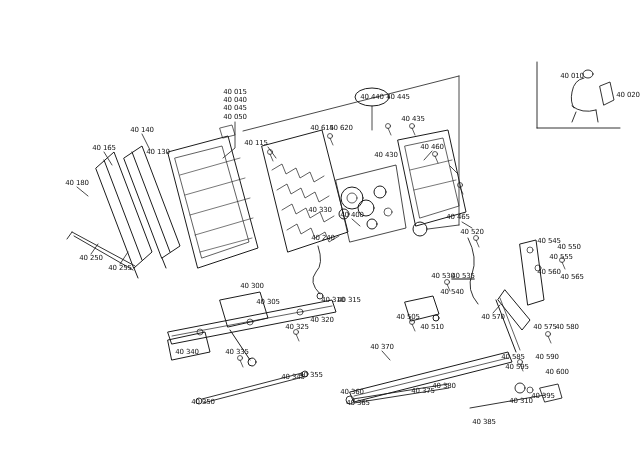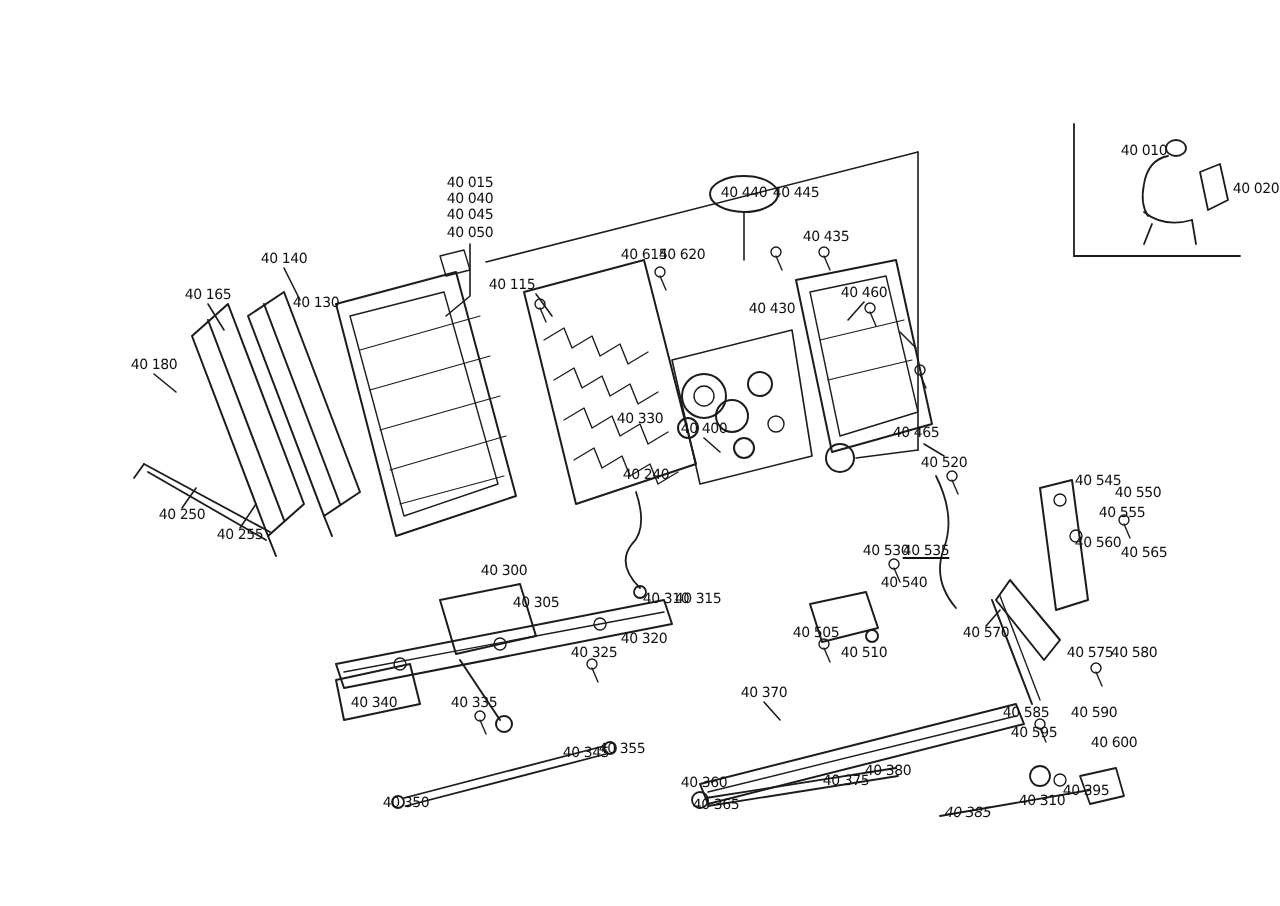--- a/index.html
+++ b/index.html
@@ -256,21 +256,21 @@
       <span class="part-label" style="left: 237px; top: 352px; color: rgb(17, 17, 17);">40 335</span>
       <span class="part-label" style="left: 187px; top: 352px; color: rgb(17, 17, 17);">40 340</span>
       <span class="part-label" style="left: 293px; top: 377px; color: rgb(17, 17, 17);">40 345</span>
       <span class="part-label" style="left: 203px; top: 402px; color: rgb(17, 17, 17);">40 350</span>
       <span class="part-label" style="left: 311px; top: 375px; color: rgb(17, 17, 17);">40 355</span>
       <span class="part-label" style="left: 352px; top: 392px; color: rgb(17, 17, 17);">40 360</span>
       <span class="part-label" style="left: 358px; top: 403px; color: rgb(17, 17, 17);">40 365</span>
       <span class="part-label" style="left: 382px; top: 347px; color: rgb(17, 17, 17);">40 370</span>
       <span class="part-label" style="left: 423px; top: 391px; color: rgb(17, 17, 17);">40 375</span>
       <span class="part-label" style="left: 444px; top: 386px; color: rgb(17, 17, 17);">40 380</span>
-      <span class="part-label" style="left: 484px; top: 407px; color: rgb(17, 17, 17); font-style: italic;">40 385</span>
+      <span class="part-label" style="left: 484px; top: 422px; color: rgb(17, 17, 17);">40 385</span>
       <span class="part-label" style="left: 521px; top: 401px; color: rgb(17, 17, 17);">40 310</span>
       <span class="part-label" style="left: 543px; top: 396px; color: rgb(17, 17, 17);">40 395</span>
       <span class="part-label" style="left: 513px; top: 357px; color: rgb(17, 17, 17);">40 585</span>
       <span class="part-label" style="left: 547px; top: 357px; color: rgb(17, 17, 17);">40 590</span>
       <span class="part-label" style="left: 517px; top: 367px; color: rgb(17, 17, 17);">40 595</span>
       <span class="part-label" style="left: 557px; top: 372px; color: rgb(17, 17, 17);">40 600</span>
       <span class="part-label" style="left: 545px; top: 327px; color: rgb(17, 17, 17);">40 575</span>
       <span class="part-label" style="left: 567px; top: 327px; color: rgb(17, 17, 17);">40 580</span>
       <span class="part-label" style="left: 493px; top: 317px; color: rgb(17, 17, 17);">40 570</span>
       <span class="part-label" style="left: 408px; top: 317px; color: rgb(17, 17, 17);">40 505</span>

